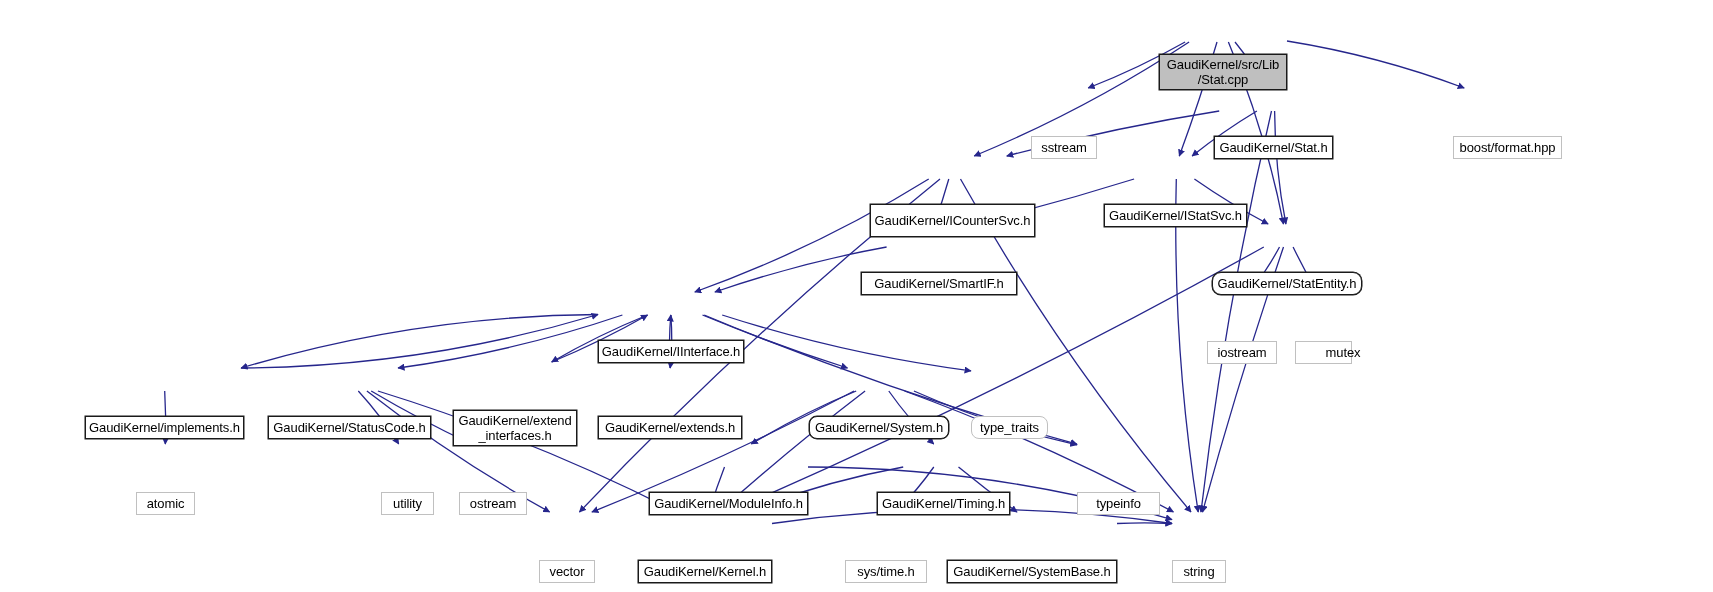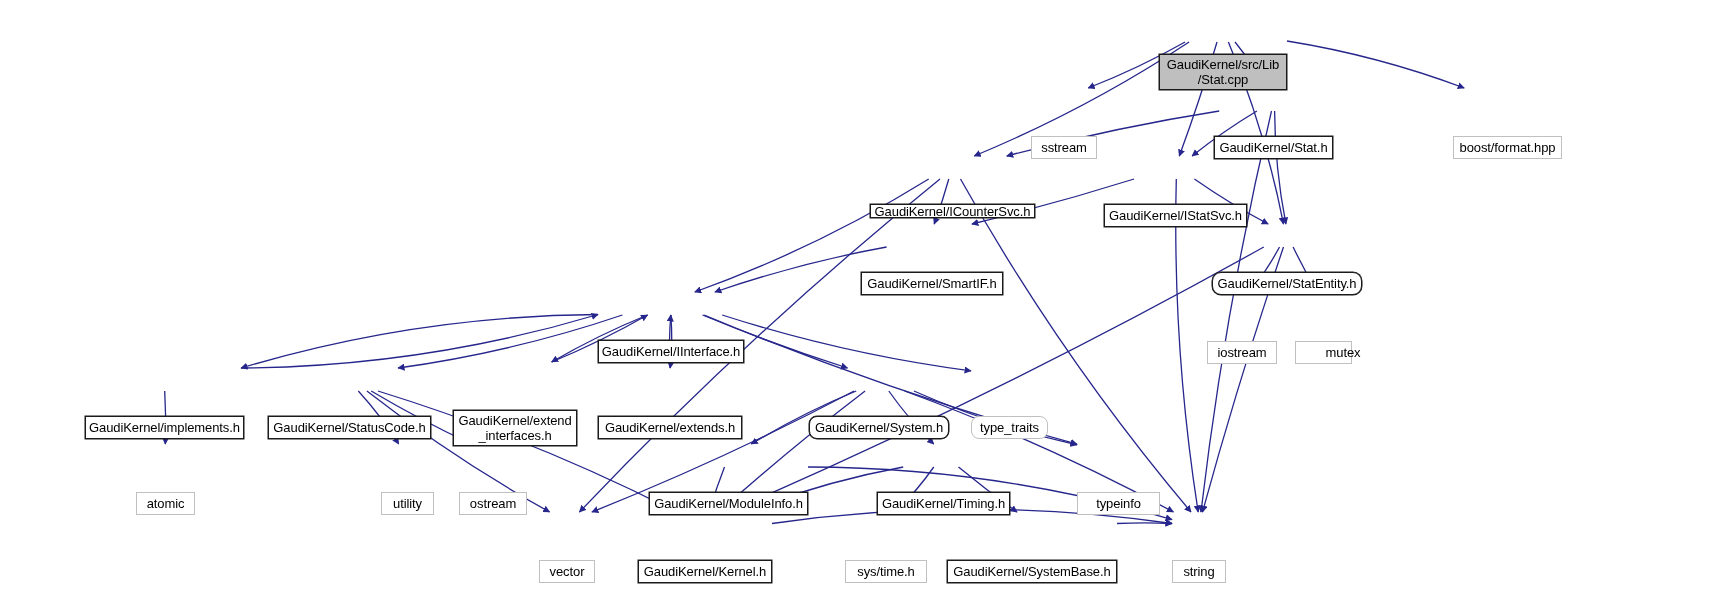--- a/index.html
+++ b/index.html
@@ -118,23 +118,23 @@
         <path d="M 1117.0 523.5 Q 1144.5 522.2 1172.0 523.5" marker-end="url(#arrow)"></path>
         <path d="M 772.0 523.5 Q 972.0 494.9 1172.0 523.5" marker-end="url(#arrow)"></path>
       </g>
   </svg>
   <div id="nodes">
       <div class="node root" style="left: 1159px; top: 6px; width: 128px; height: 36px;"><span>GaudiKernel/src/Lib
 /Stat.cpp</span></div>
       <div class="node sys" style="left: 1031px; top: 88px; width: 66px; height: 23px;"><span>sstream</span></div>
       <div class="node proj" style="left: 1214px; top: 88px; width: 119px; height: 23px;"><span>GaudiKernel/Stat.h</span></div>
       <div class="node sys" style="left: 1453px; top: 88px; width: 109px; height: 23px;"><span>boost/format.hpp</span></div>
-      <div class="node proj" style="left: 870px; top: 156px; width: 165px; height: 14px;"><span>GaudiKernel/ICounterSvc.h</span></div>
+      <div class="node proj" style="left: 870px; top: 156px; width: 165px; height: 33px;"><span>GaudiKernel/ICounterSvc.h</span></div>
       <div class="node proj" style="left: 1104px; top: 156px; width: 143px; height: 23px;"><span>GaudiKernel/IStatSvc.h</span></div>
-      <div class="node proj" style="left: 861px; top: 224px; width: 142px; height: 23px;"><span>GaudiKernel/SmartIF.h</span></div>
+      <div class="node proj" style="left: 861px; top: 224px; width: 156px; height: 23px;"><span>GaudiKernel/SmartIF.h</span></div>
       <div class="node proj" style="left: 1212px; top: 224px; width: 150px; height: 23px; border-radius: 9px;"><span>GaudiKernel/StatEntity.h</span></div>
       <div class="node sys" style="left: 1207px; top: 293px; width: 70px; height: 23px;"><span>iostream</span></div>
       <div class="node sys" style="left: 1295px; top: 293px; width: 57px; height: 23px; padding-left: 39px;"><span>mutex</span></div>
       <div class="node proj" style="left: 598px; top: 292px; width: 146px; height: 23px;"><span>GaudiKernel/IInterface.h</span></div>
       <div class="node proj" style="left: 85px; top: 368px; width: 159px; height: 23px;"><span>GaudiKernel/implements.h</span></div>
       <div class="node proj" style="left: 268px; top: 368px; width: 163px; height: 23px;"><span>GaudiKernel/StatusCode.h</span></div>
       <div class="node proj" style="left: 453px; top: 362px; width: 124px; height: 36px;"><span>GaudiKernel/extend
 _interfaces.h</span></div>
       <div class="node proj" style="left: 598px; top: 368px; width: 144px; height: 23px;"><span>GaudiKernel/extends.h</span></div>
       <div class="node proj" style="left: 809px; top: 368px; width: 140px; height: 23px; border-radius: 8px;"><span>GaudiKernel/System.h</span></div>

